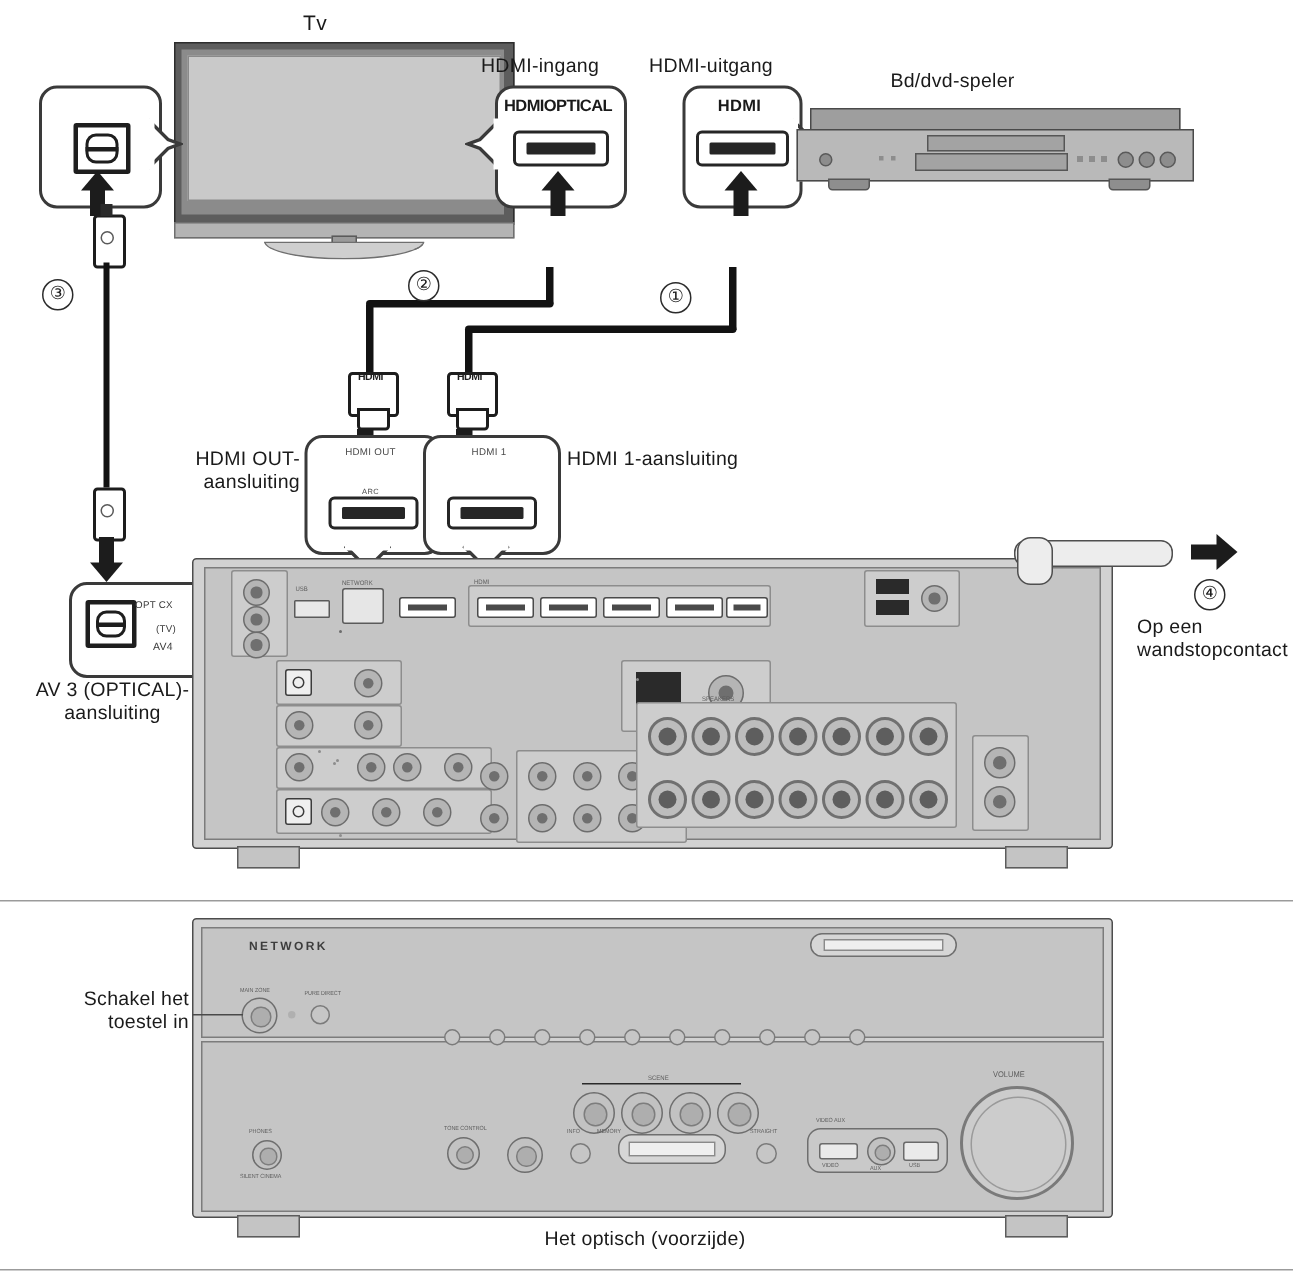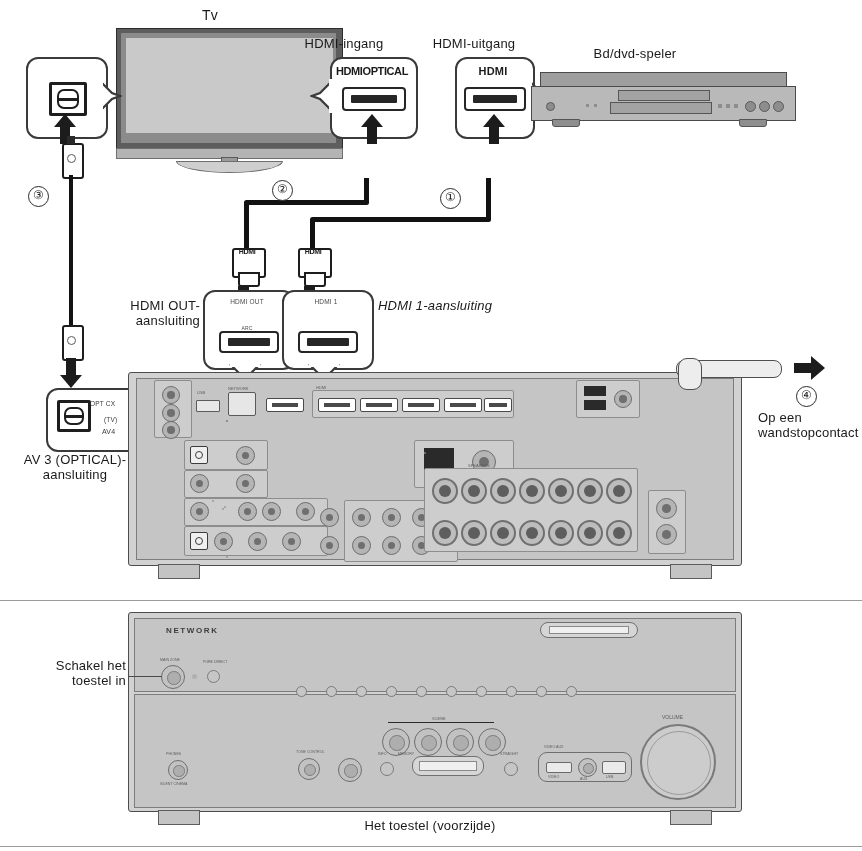--- a/index.html
+++ b/index.html
@@ -111,21 +111,21 @@
   </svg>
   <div class="opt-port" style="left:49px;top:82px;width:32px;height:28px;">
     <div class="inner"></div>
       <div class="bar"></div>
   </div>
   <div class="arr-u" style="left:54px;top:114px;">
     <div class="stem" style="left:6px;top:12px;width:10px;height:18px;"></div>
     <div class="head" style="left:0px;top:0px;"></div>
   </div>
 
-  <div class="lbl c" style="left:292px;top:36px;width:104px;">HDMI-ingang</div>
+  <div class="lbl c" style="left:308px;top:36px;width:104px;">HDMI-ingang</div>
   <div class="balloon" style="left:330px;top:57px;width:84px;height:78px;"></div>
   <svg style="position:absolute;left:310px;top:78px;" width="24" height="36">
     <path d="M23,2 L10,15 L2,18 L10,21 L23,34" fill="#fff" stroke="#3a3a3a" stroke-width="2.2"></path>
     <rect x="19" y="1" width="6" height="34" fill="#fff" stroke="none"></rect>
   </svg>
   <div class="lbl c" style="left:330px;top:64px;width:84px;font-size:11px;font-weight:bold;letter-spacing:-.4px;">HDMIOPTICAL</div>
   <div class="hdmi-port" style="left:342px;top:87px;width:60px;height:20px;"></div>
   <div class="arr-u" style="left:361px;top:114px;">
     <div class="stem" style="left:6px;top:12px;width:10px;height:18px;"></div>
     <div class="head" style="left:0px;top:0px;"></div>
@@ -226,21 +226,21 @@
   <div class="lbl r" style="left:104px;top:298px;width:96px;">HDMI OUT-
 aansluiting</div>
 
   <div class="balloon" style="left:282px;top:290px;width:88px;height:76px;"></div>
   <svg style="position:absolute;left:307px;top:363px;" width="34" height="24">
     <path d="M2,1 L14,13 L17,22 L20,13 L32,1" fill="#fff" stroke="#3a3a3a" stroke-width="2.2"></path>
     <rect x="2" y="0" width="30" height="4" fill="#fff" stroke="none"></rect>
   </svg>
   <div class="lbl c" style="left:282px;top:294px;width:88px;font-size:6.5px;color:#4a4a4a;">HDMI 1</div>
   <div class="hdmi-port" style="left:298px;top:331px;width:56px;height:18px;"></div>
-  <div class="lbl" style="left:378px;top:298px;width:160px;font-style:italic;">HDMI 1-aansluiting</div>
+  <div class="lbl" style="left:378px;top:298px;width:160px;">HDMI 1-aansluiting</div>
 
   <div class="rcv-box" style="left:128px;top:372px;width:612px;height:192px;border-radius:3px;"></div>
   <div class="rcv-panel" style="left:136px;top:378px;width:596px;height:180px;"></div>
   <div class="rcv-foot" style="left:158px;top:564px;width:40px;height:13px;"></div>
   <div class="rcv-foot" style="left:670px;top:564px;width:40px;height:13px;"></div>
 
   <div class="grp" style="left:154px;top:380px;width:36px;height:56px;"></div>
   <div class="rca" style="left:162px;top:386px;width:16px;height:16px;"></div>
   <div class="rca" style="left:162px;top:404px;width:16px;height:16px;"></div>
   <div class="rca" style="left:162px;top:421px;width:16px;height:16px;"></div>
@@ -403,16 +403,16 @@
   <div class="fp-rect" style="left:546px;top:762px;width:24px;height:9px;"></div>
   <div class="fp-knob" style="left:578px;top:758px;width:17px;height:17px;"></div>
   <div class="fp-rect" style="left:602px;top:761px;width:22px;height:11px;"></div>
   <div class="tinytxt" style="left:548px;top:775px;">VIDEO</div>
   <div class="tinytxt" style="left:580px;top:777px;">AUX</div>
   <div class="tinytxt" style="left:606px;top:775px;">USB</div>
 
   <div class="fp-vol" style="left:640px;top:724px;width:72px;height:72px;"></div>
   <div class="tinytxt" style="left:662px;top:714px;font-size:5px;">VOLUME</div>
 
-  <div class="lbl c" style="left:310px;top:818px;width:240px;">Het toestel (voorzijde)</div>
+  <div class="lbl c" style="left:310px;top:818px;width:240px;">Het optisch (voorzijde)</div>
 
   <div class="hr-line" style="left:0px;top:846px;width:862px;"></div>
 </div>
 
 </body></html>

